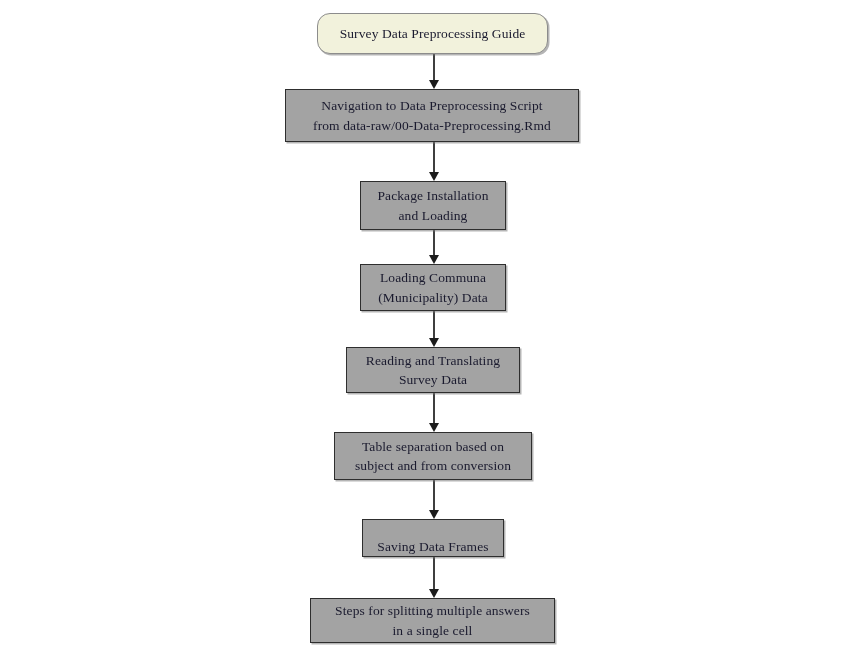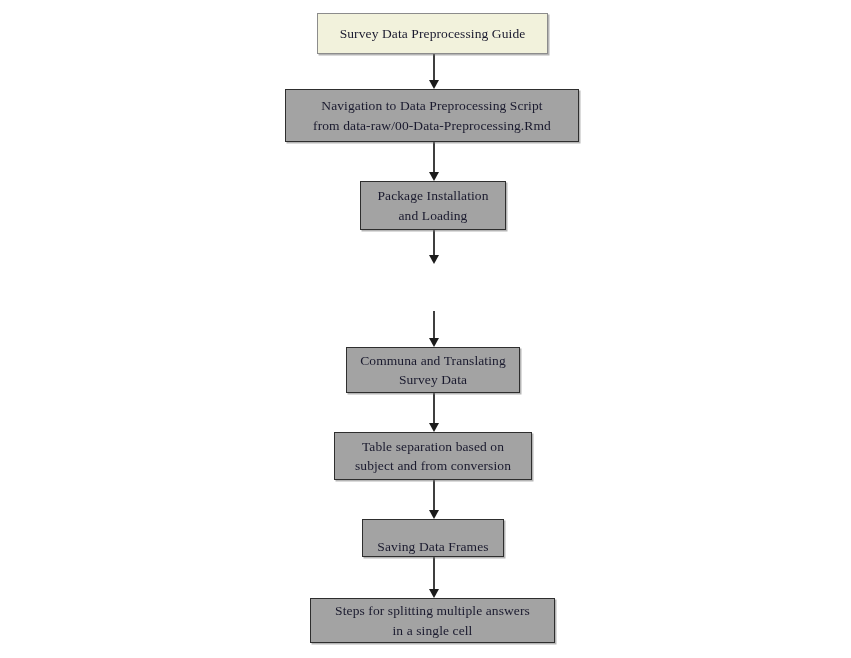--- a/index.html
+++ b/index.html
@@ -86,25 +86,27 @@
       <div class="head" style="top: 30px;"></div>
     </div>
     <div class="edge" style="left: 433px; top: 480px; width: 2px; height: 39px;">
       <div class="shaft" style="height: 31px; background: rgb(63, 63, 63);"></div>
       <div class="head" style="top: 30px;"></div>
     </div>
     <div class="edge" style="left: 433px; top: 557px; width: 2px; height: 41px;">
       <div class="shaft" style="height: 33px; background: rgb(63, 63, 63);"></div>
       <div class="head" style="top: 32px;"></div>
     </div>
-    <div class="node start" style="left: 317px; top: 13px; width: 231px; height: 41px;"><span>Survey Data Preprocessing Guide</span></div>
+    <div class="node start" style="left: 317px; top: 13px; width: 231px; height: 41px; border-radius: 13px;"><span>Survey Data Preprocessing Guide</span></div>
     <div class="node step" style="left: 285px; top: 89px; width: 294px; height: 53px;"><span>Navigation to Data Preprocessing Script
 from data-raw/00-Data-Preprocessing.Rmd</span></div>
     <div class="node step" style="left: 360px; top: 181px; width: 146px; height: 49px;"><span>Package Installation
 and Loading</span></div>
-    <div class="node step" style="left: 346px; top: 347px; width: 174px; height: 46px;"><span>Communa and Translating
+    <div class="node step" style="left: 360px; top: 264px; width: 146px; height: 47px;"><span>Loading Communa
+(Municipality) Data</span></div>
+    <div class="node step" style="left: 346px; top: 347px; width: 174px; height: 46px;"><span>Reading and Translating
 Survey Data</span></div>
     <div class="node step" style="left: 334px; top: 432px; width: 198px; height: 48px;"><span>Table separation based on
 subject and from conversion</span></div>
     <div class="node step" style="left: 362px; top: 519px; width: 142px; height: 38px; align-items: flex-end;"><span>Saving Data Frames</span></div>
     <div class="node step" style="left: 310px; top: 598px; width: 245px; height: 45px;"><span>Steps for splitting multiple answers
 in a single cell</span></div>
   </div>
 
 </body></html>

